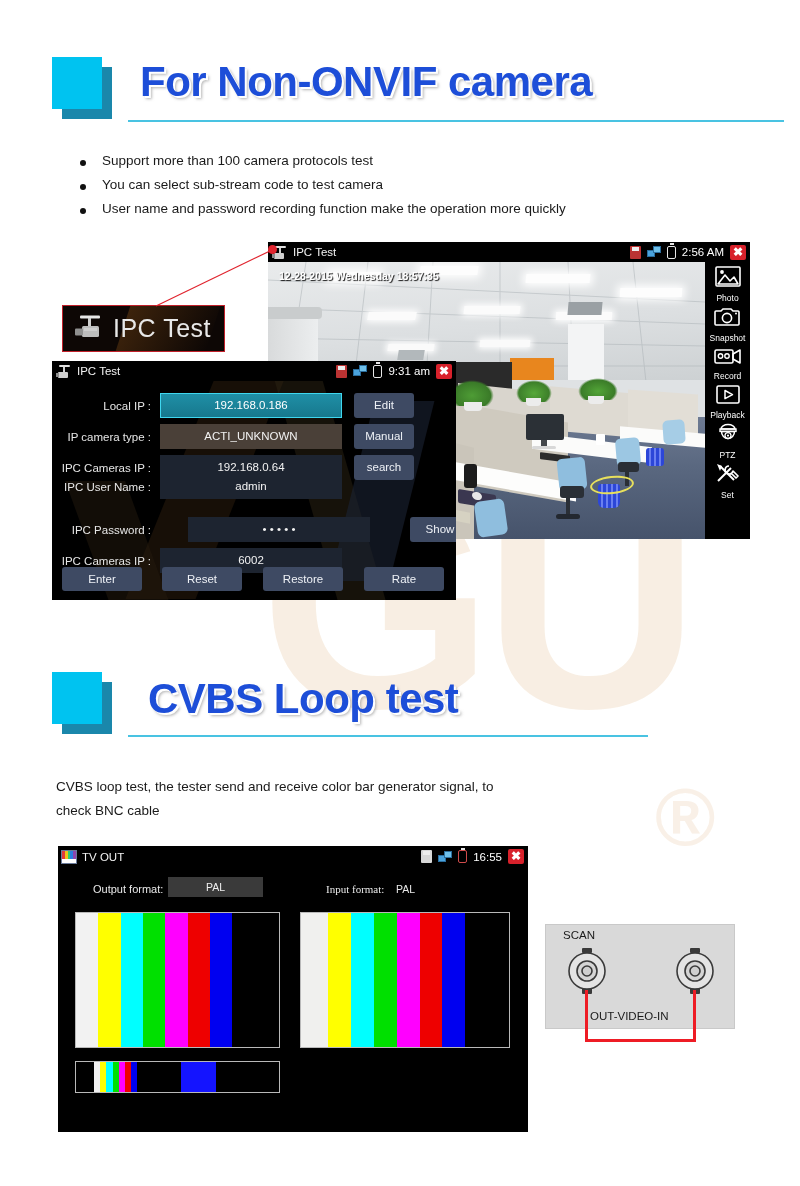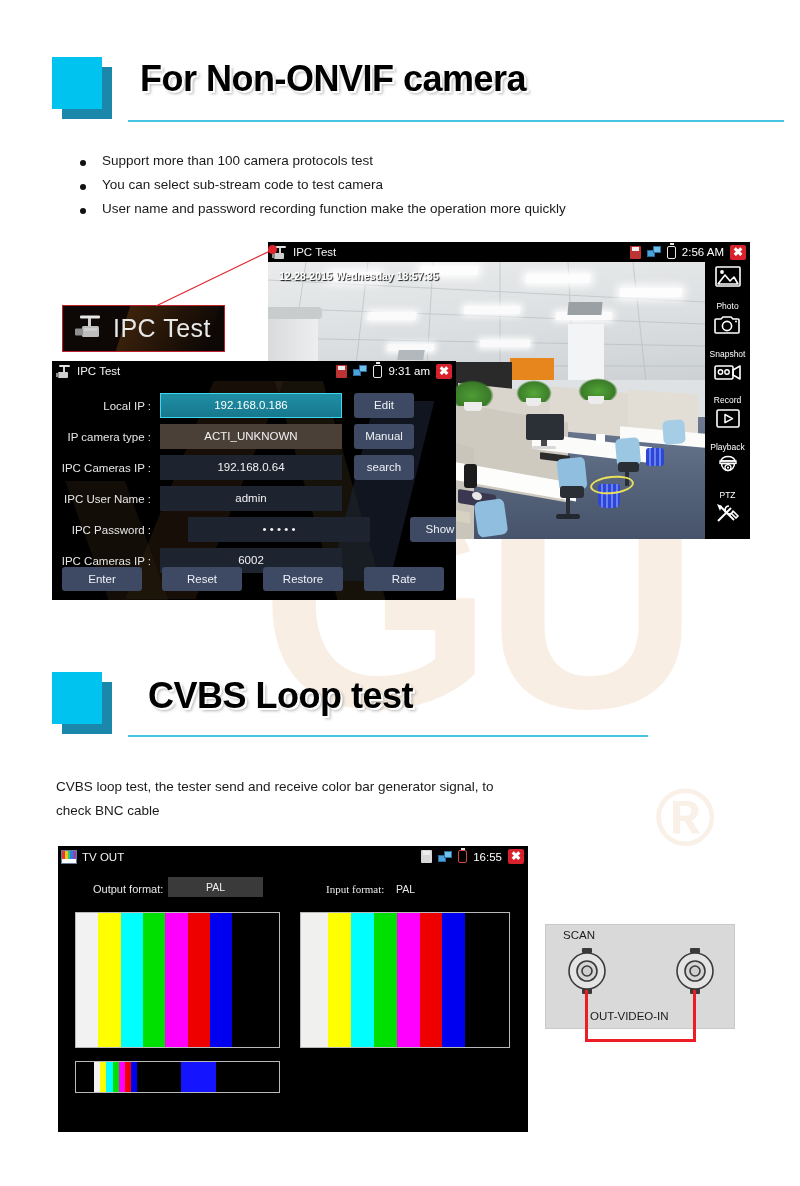--- a/index.html
+++ b/index.html
@@ -36,23 +36,23 @@
   .sq-back {
     position: absolute; width: 50px; height: 52px;
     background: #1a87ab;
   }
   .sq-front {
     position: absolute; width: 50px; height: 52px;
     background: #00c3f0;
   }
   .head-title {
     position: absolute;
-    font-size: 36px;
+    font-size: 42px;
     font-weight: bold;
-    color: #000000;
+    color: #1d4ed8;
     letter-spacing: -0.5px;
     text-shadow: 2px 2px 0 #ffffff, 3px 3px 3px rgba(120,120,120,.55);
     white-space: nowrap;
   }
   .head-rule {
     position: absolute;
     height: 2px;
     background: #49c3e2;
   }
 
@@ -157,21 +157,21 @@
     font-size:10.5px; font-weight:bold;
     text-shadow:1px 1px 1px rgba(0,0,0,.9);
   }
   .toolbar-col {
     position:absolute; right:0; top:0; width:45px; height:100%;
     background:#000; display:flex; flex-direction:column;
     align-items:center; padding-top:3px;
   }
   .tool-item { width:45px; text-align:center; margin-bottom:2px; }
   .tool-item svg { display:block; margin:0 auto; }
-  .tool-label { color:#fff; font-size:8.5px; margin-top:12px; line-height:10px;}
+  .tool-label { color:#fff; font-size:8.5px; margin-top:4px; line-height:10px;}
 
   
   .tvout-ico { width:16px;height:14px;background:#fff;position:relative;flex:none;
                border:1px solid #6a7a9a; display:flex;}
   .tvout-ico i { display:block; width:20%; height:70%; }
 
   .fmt-label { position:absolute; color:#e9e9e9; font-size:11px; }
   .fmt-box {
     position:absolute; background:#3a3a3a; color:#f0f0f0;
     font-size:10.5px; text-align:center;
@@ -458,21 +458,21 @@
       <span class="fld-box warm">ACTI_UNKNOWN</span>
       <span class="side-btn">Manual</span>
     </div>
 
     <div class="form-row" style="left:0; top:94px; z-index:2;">
       <span class="fld-label">IPC Cameras IP :</span>
       <span class="fld-box">192.168.0.64</span>
       <span class="side-btn">search</span>
     </div>
 
-    <div class="form-row" style="left:0; top:125px; z-index:2;align-items:center;">
+    <div class="form-row" style="left:0; top:113px; z-index:2;align-items:center;">
       <span class="fld-label">IPC User Name :</span>
       <span class="fld-box">admin</span>
     </div>
 
     <div class="form-row" style="left:0; top:156px; z-index:2;gap:28px;">
       <span class="fld-label">IPC Password :</span>
       <span class="fld-box">• • • • •</span>
       <span class="side-btn">Show</span>
     </div>
 

